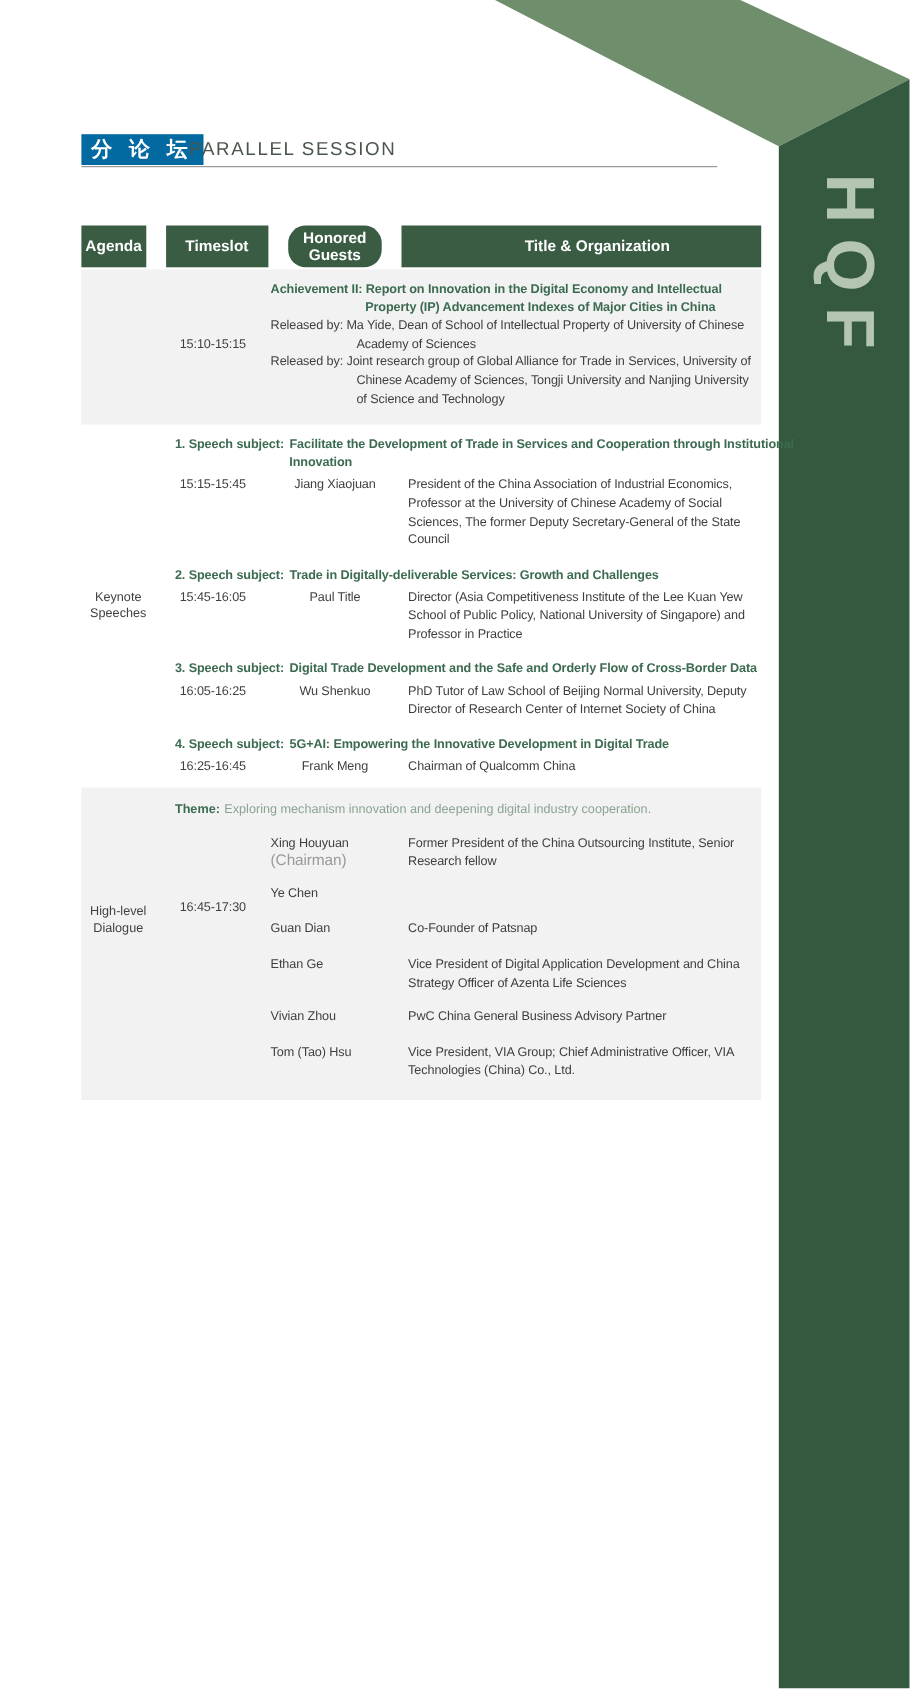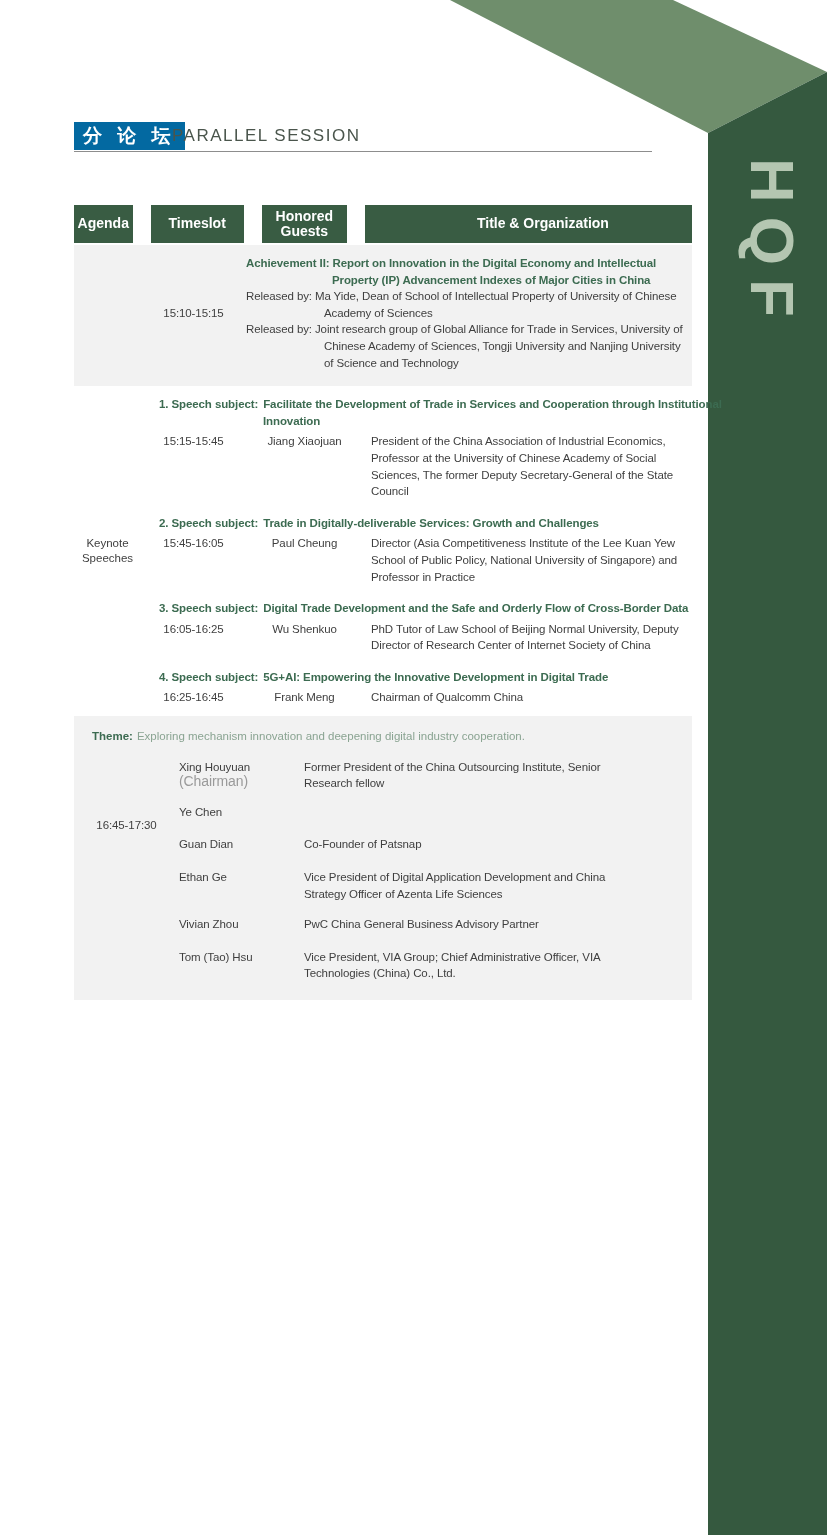--- a/index.html
+++ b/index.html
@@ -44,21 +44,21 @@
   .tbl{position:absolute;left:74px;top:205px;width:618px;z-index:2;}
   .thead{display:flex;gap:18px;}
   .th{
     background:#395c43;color:#ffffff;
     font-size:14px;font-weight:bold;line-height:1.08;
     height:38px;display:flex;align-items:center;justify-content:center;
     text-align:center;
   }
   .th-agenda{width:64px;}
   .th-timeslot{width:102px;}
-  .th-guests{width:93px;}
+  .th-guests{width:93px;border-radius:16px;}
   .th-guests span{display:inline-block;max-width:70px;}
   .th-title{width:326px;padding-left:29px;}
   .section{display:flex;margin-top:2px;}
   .section.gray{background:#f2f2f2;}
   .agenda-cell{
     width:67px;display:flex;align-items:center;justify-content:center;
     text-align:center;font-size:11.5px;line-height:1.35;color:#3f3f3f;
   }
   .content{width:551px;}
   .para,.sr,.g-title,.g-name,.ts,.hd-ts{
@@ -160,21 +160,21 @@
             <div class="sr sr-ts">15:15-15:45</div>
             <div class="sr sr-guest">Jiang Xiaojuan</div>
             <div class="sr sr-title">President of the China Association of Industrial Economics, Professor at the University of Chinese Academy of Social Sciences, The former Deputy Secretary-General of the State Council</div>
           </div>
         </div>
 
         <div class="speech">
           <p class="subject"><span class="lbl">2. Speech subject:</span><span>Trade in Digitally-deliverable Services: Growth and Challenges</span></p>
           <div class="row">
             <div class="sr sr-ts">15:45-16:05</div>
-            <div class="sr sr-guest">Paul Cheung</div>
+            <div class="sr sr-guest">Paul Title</div>
             <div class="sr sr-title">Director (Asia Competitiveness Institute of the Lee Kuan Yew School of Public Policy, National University of Singapore) and Professor in Practice</div>
           </div>
         </div>
 
         <div class="speech">
           <p class="subject"><span class="lbl">3. Speech subject:</span><span>Digital Trade Development and the Safe and Orderly Flow of Cross-Border Data</span></p>
           <div class="row">
             <div class="sr sr-ts">16:05-16:25</div>
             <div class="sr sr-guest">Wu Shenkuo</div>
             <div class="sr sr-title">PhD Tutor of Law School of Beijing Normal University, Deputy Director of Research Center of Internet Society of China</div>
@@ -187,20 +187,21 @@
             <div class="sr sr-ts">16:25-16:45</div>
             <div class="sr sr-guest">Frank Meng</div>
             <div class="sr sr-title">Chairman of Qualcomm China</div>
           </div>
         </div>
 
       </div>
     </div>
 
     <div class="section gray s3">
+      <div class="agenda-cell">High-level Dialogue</div>
       <div class="content c3">
         <p class="theme"><span class="theme-lbl">Theme:</span><span class="theme-txt">Exploring mechanism innovation and deepening digital industry cooperation.</span></p>
         <div class="hd-row">
           <div class="hd-ts">16:45-17:30</div>
           <div class="hd-guests">
 
             <div class="g-row tight">
               <div class="g-name">
                 <div>Xing Houyuan</div>
                 <div class="g-role">(Chairman)</div>

